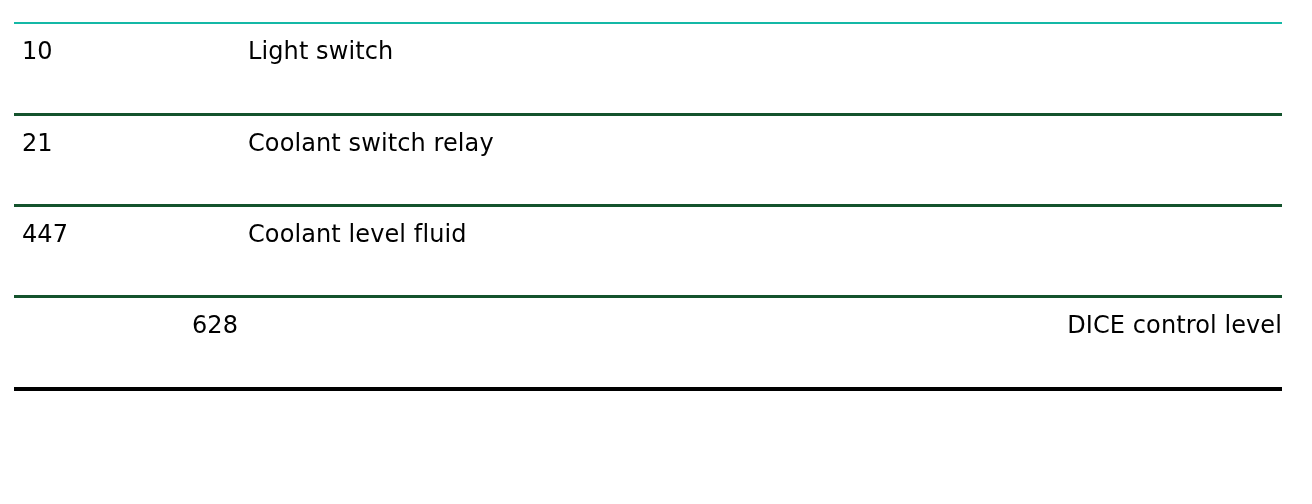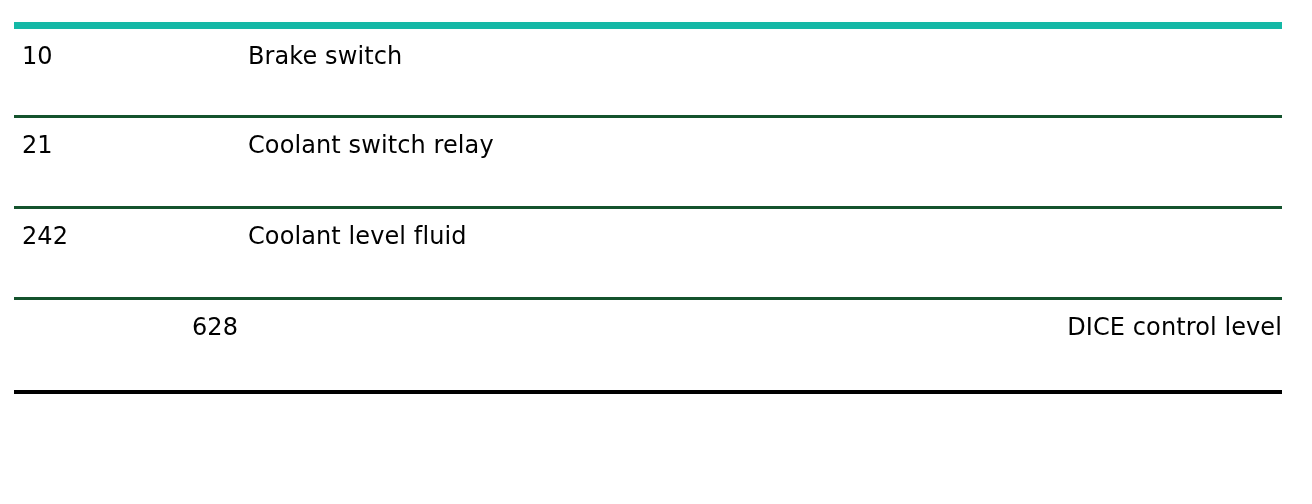--- a/index.html
+++ b/index.html
@@ -46,21 +46,21 @@
     text-align: right;
   }
 
   .ref-table td {
     border-top: 3px solid #14532d;
     vertical-align: top;
     padding: 0;
   }
 
   .ref-table tbody tr:first-child td {
-    border-top: 7px solid #14b8a6;
+    border-top: 2px solid #14b8a6;
   }
 
   .ref-table tfoot td {
     border-top: 4px solid #000000;
     height: 0;
     padding: 0;
     line-height: 0;
     font-size: 0;
   }
 
@@ -92,37 +92,37 @@
       <col class="col-desc">
     </colgroup>
 
     <tbody>
 
       <tr>
         <td class="cell-ref">
           <span class="cell-inner">10</span>
         </td>
         <td class="cell-desc">
-          <span class="cell-inner">Brake switch</span>
+          <span class="cell-inner">Light switch</span>
         </td>
       </tr>
 
       <tr>
         <td class="cell-ref">
           <span class="cell-inner">21</span>
         </td>
         <td class="cell-desc">
           <span class="cell-inner">Coolant switch relay</span>
         </td>
       </tr>
 
 
       <tr>
         <td class="cell-ref">
-          <span class="cell-inner">242</span>
+          <span class="cell-inner">447</span>
         </td>
         <td class="cell-desc">
           <span class="cell-inner">Coolant level fluid</span>
         </td>
       </tr>
 
       <tr class="row-last">
         <td class="cell-ref">
           <span class="cell-inner">628</span>
         </td>

